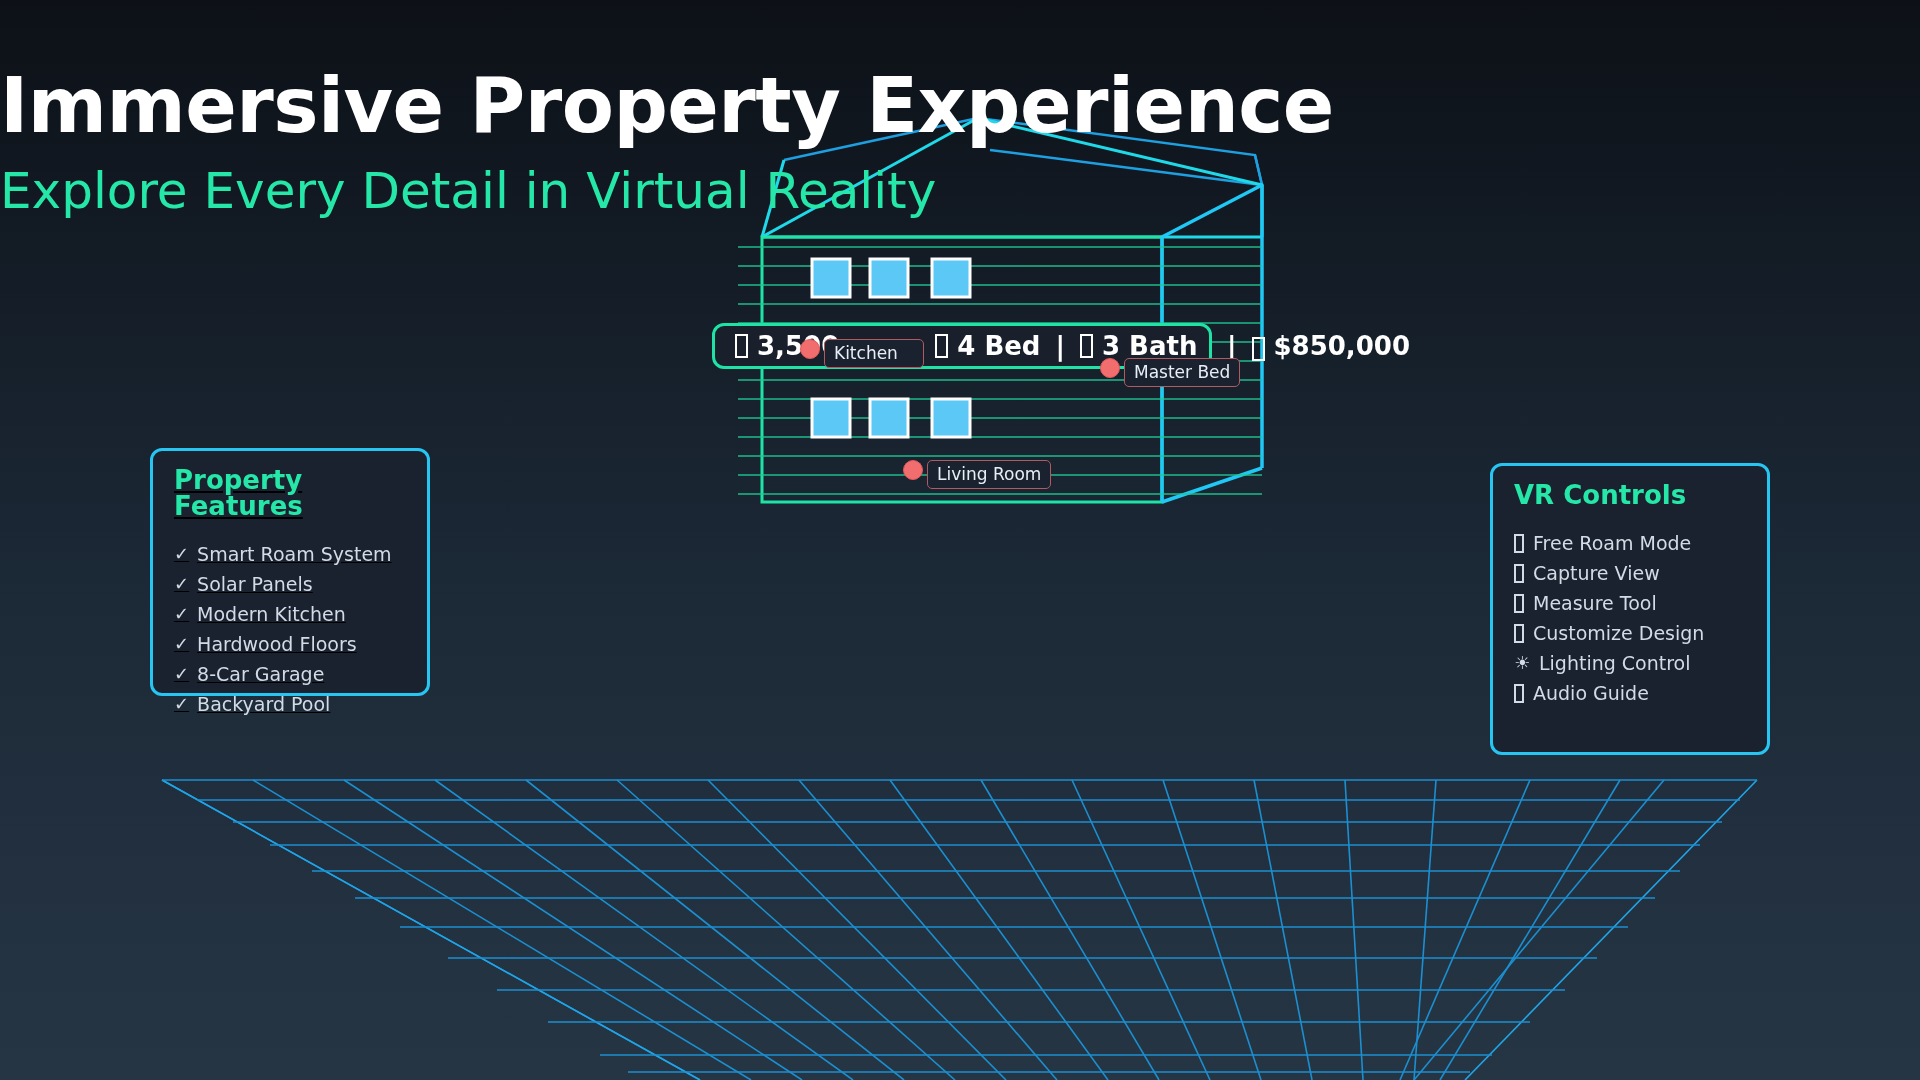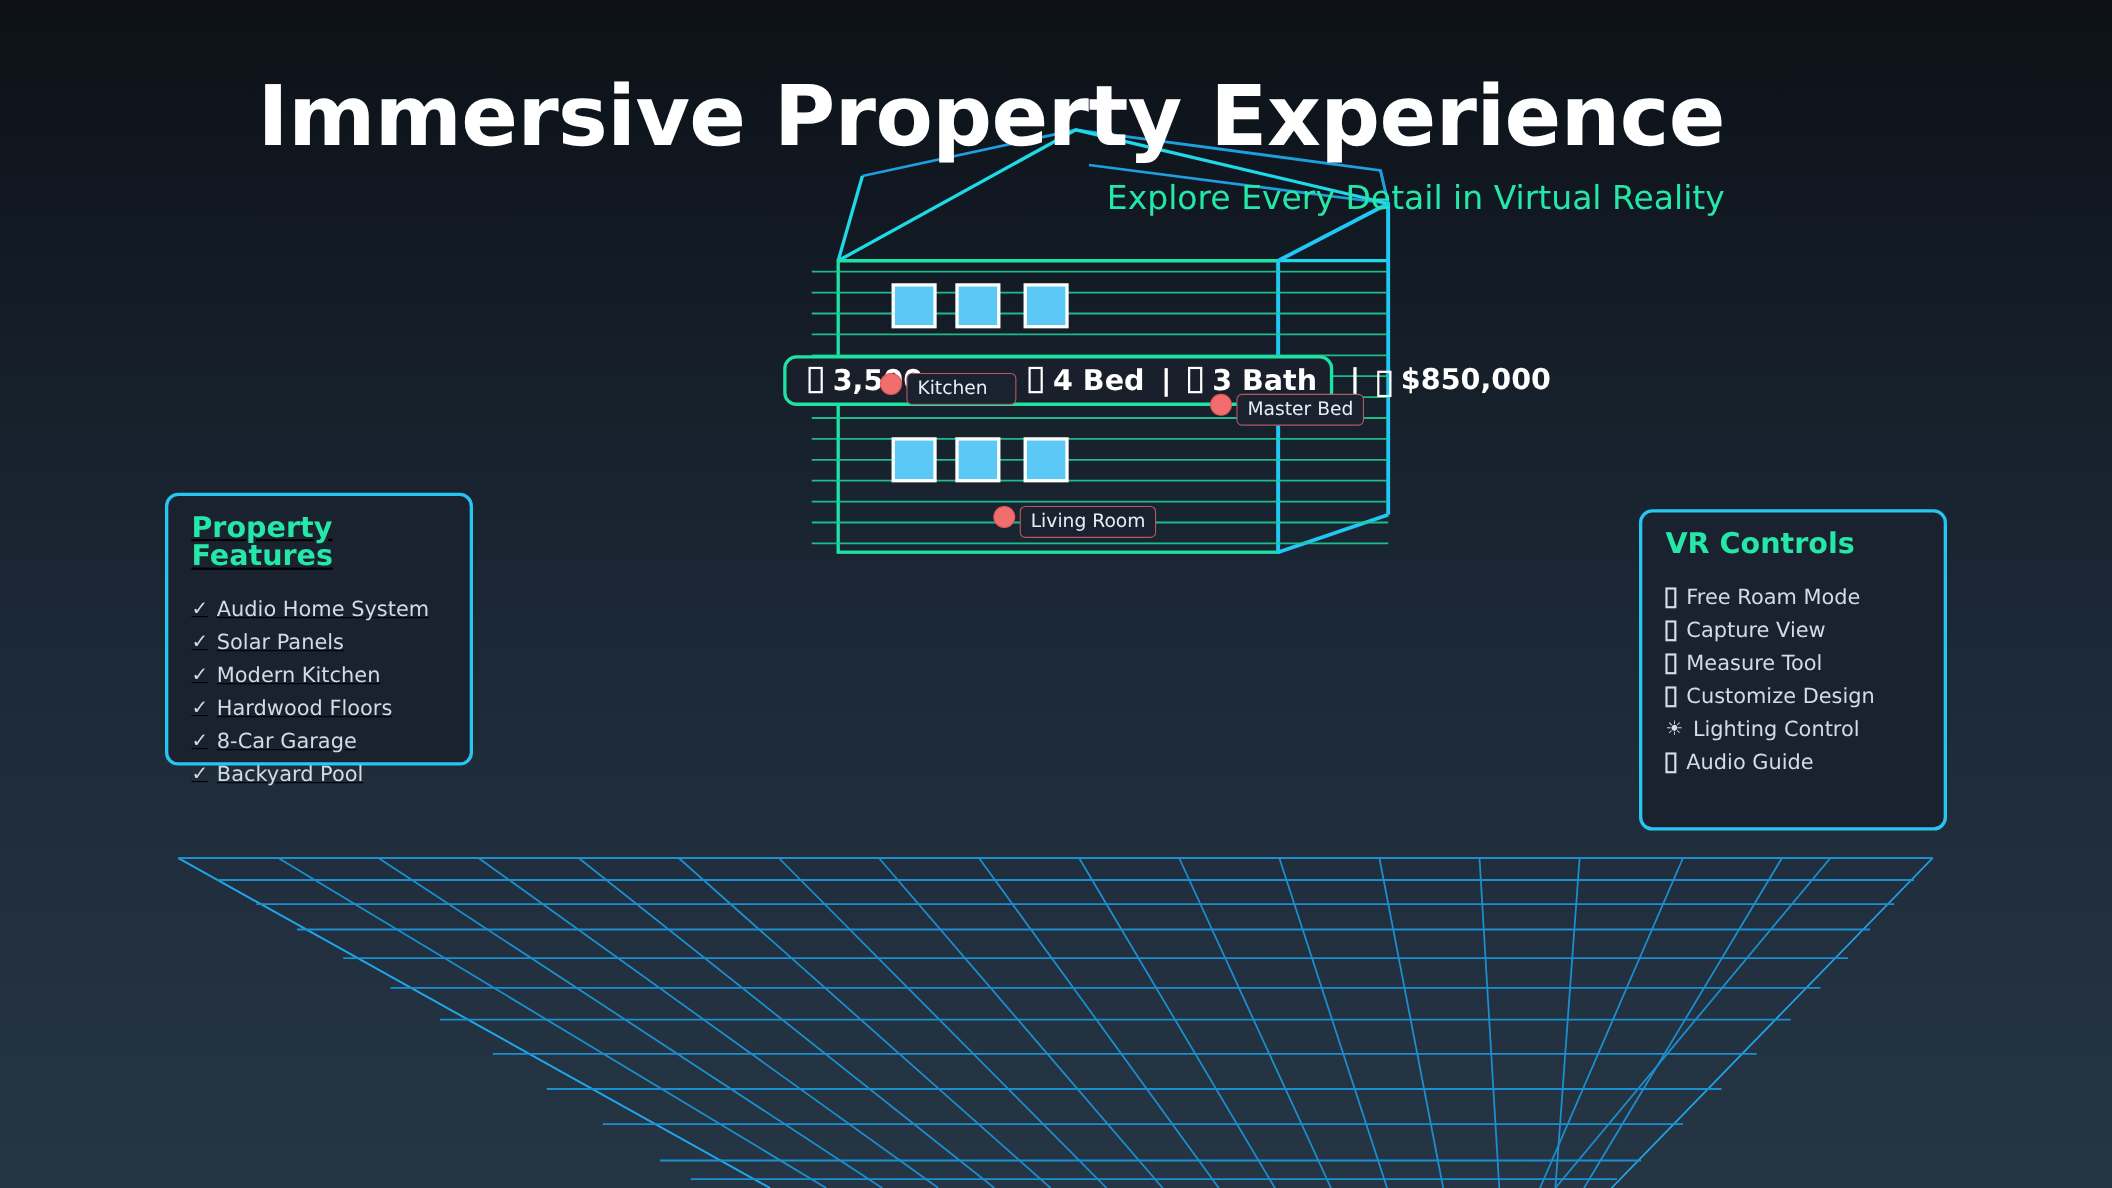--- a/index.html
+++ b/index.html
@@ -34,37 +34,37 @@
     position: absolute; left: 0; top: 0;
     width: 1920px; height: 1080px;
     pointer-events: none;
   }
 
   
   #header {
     position: absolute;
     left: 0; top: 0;
     width: 1568px;
-    text-align: right;
+    text-align: left;
     z-index: 30;
   }
   #page-title {
     margin: 0;
     padding-top: 68px;
     font-size: 76px;
     font-weight: bold;
     color: #ffffff;
     letter-spacing: -0.5px;
     line-height: 1.0;
     font-family: "DejaVu Sans", "Liberation Sans", sans-serif;
   }
   #page-subtitle {
     margin: 0;
     padding-top: 22px;
-    font-size: 30px;
+    font-size: 50px;
     font-weight: normal;
     color: #25e8a8;
     line-height: 1.0;
     font-family: "DejaVu Sans", "Liberation Sans", sans-serif;
   }
 
   
   #stats-bar {
     position: absolute;
     left: 712px; top: 323px;
@@ -319,21 +319,21 @@
         <span>3 Bath</span>
       </span>
     </div>
   </div>
 
   <div class="panel" id="panel-features">
     <div class="panel-title">Property Features</div>
     <ul class="panel-list">
       <li>
         <span class="chk">✓</span>
-        <span>Audio Home System</span>
+        <span>Smart Roam System</span>
       </li>
       <li>
         <span class="chk">✓</span>
         <span>Solar Panels</span>
       </li>
       <li>
         <span class="chk">✓</span>
         <span>Modern Kitchen</span>
       </li>
       <li>

